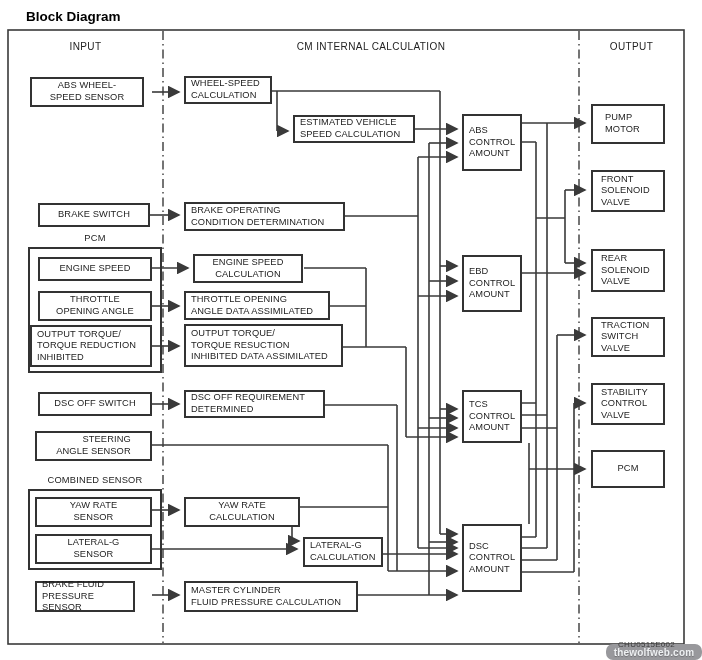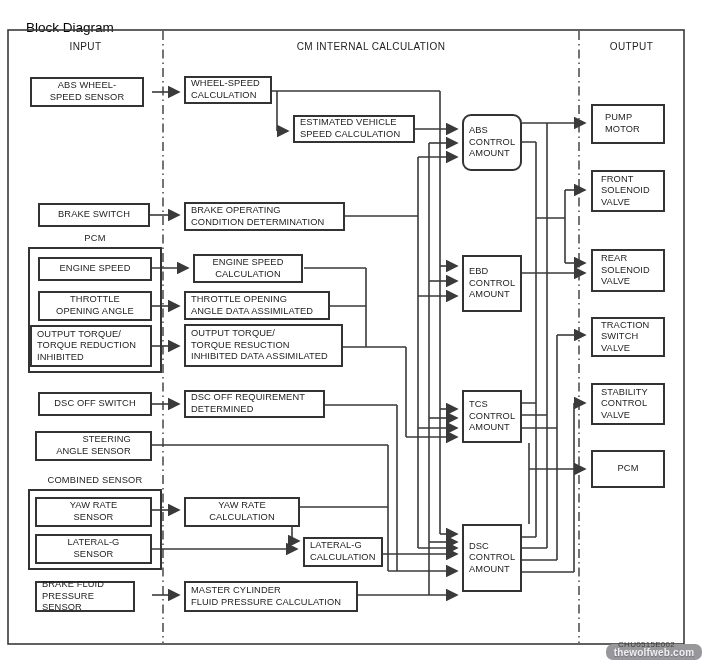--- a/index.html
+++ b/index.html
@@ -2,21 +2,21 @@
 <html><head>
 <meta charset="utf-8">
 <style>
   html,body{margin:0;padding:0;background:#fff;}
   #stage{
     position:relative;width:702px;height:660px;background:#ffffff;
     font-family:"Liberation Sans","DejaVu Sans",sans-serif;color:#1c1c1c;
     overflow:hidden;
   }
   #title{
-    position:absolute;left:26px;top:20px;font-size:13.5px;font-weight:normal;color:#000;
+    position:absolute;left:26px;top:9px;font-size:13.5px;font-weight:bold;color:#000;
   }
   .hdr{
     position:absolute;top:41px;font-size:10px;letter-spacing:.4px;color:#222;
     text-align:center;
   }
   svg#wires{position:absolute;left:0;top:0;}
   .box{
     position:absolute;border:2px solid #333;background:#fff;
     display:flex;align-items:center;justify-content:center;
     font-size:9.3px;line-height:1.25;letter-spacing:.1px;
@@ -153,21 +153,21 @@
 TORQUE RESUCTION
 INHIBITED DATA ASSIMILATED</div>
   <div class="box l" style="left:184px;top:390px;width:141px;height:28px;">DSC OFF REQUIREMENT
 DETERMINED</div>
   <div class="box" style="left:184px;top:497px;width:116px;height:30px;">YAW RATE
 CALCULATION</div>
   <div class="box l" style="left:303px;top:537px;width:80px;height:30px;">LATERAL-G
 CALCULATION</div>
   <div class="box l" style="left:184px;top:581px;width:174px;height:31px;">MASTER CYLINDER
 FLUID PRESSURE CALCULATION</div>
-  <div class="box l" style="left:462px;top:114px;width:60px;height:57px;border-radius:9px;">ABS
+  <div class="box l" style="left:462px;top:114px;width:60px;height:57px;">ABS
 CONTROL
 AMOUNT</div>
   <div class="box l" style="left:462px;top:255px;width:60px;height:57px;">EBD
 CONTROL
 AMOUNT</div>
   <div class="box l" style="left:462px;top:390px;width:60px;height:53px;">TCS
 CONTROL
 AMOUNT</div>
   <div class="box l" style="left:462px;top:524px;width:60px;height:68px;">DSC
 CONTROL

